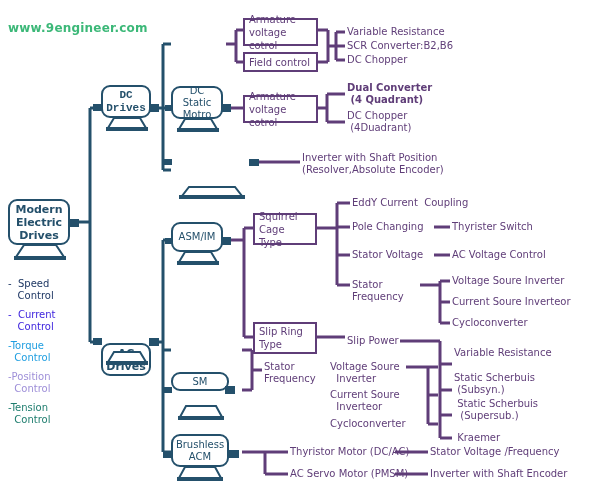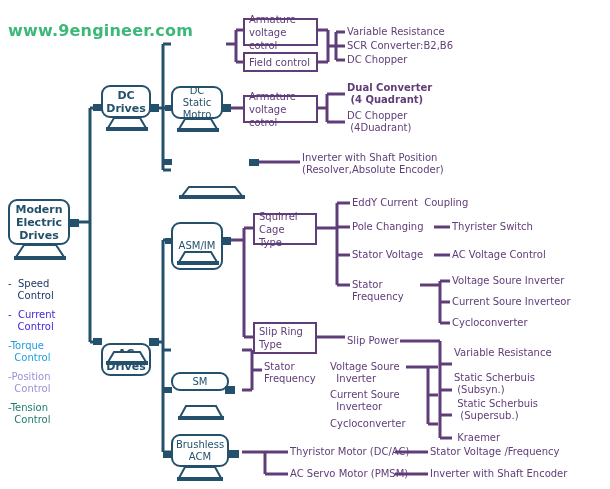--- a/index.html
+++ b/index.html
@@ -8,21 +8,21 @@
     font-family:"DejaVu Sans", sans-serif;
     width:610px;height:489px;position:relative;overflow:hidden;
   }
   #stage{position:absolute;left:0;top:0;width:610px;height:489px;}
   svg#wires{position:absolute;left:0;top:0;width:610px;height:489px;}
 
   
   .watermark{
     position:absolute;left:8px;top:21px;
     font-family:"DejaVu Sans", sans-serif;
-    font-size:16px;font-weight:bold;letter-spacing:.2px;
+    font-size:12px;font-weight:bold;letter-spacing:.2px;
     color:#3cb878;white-space:nowrap;
   }
 
   
   .motor{position:absolute;}
   .motor .body{
     position:absolute;left:0;top:0;
     box-sizing:border-box;
     border:2px solid #24506b;
     border-radius:9px;
@@ -179,21 +179,21 @@
 Drives</div>
     <div class="base" style="left:6px;top:45px;">
       <svg width="52" height="17" viewBox="0 0 52 17" xmlns="http://www.w3.org/2000/svg">
         <path d="M10,1 L42,1 L50,13 L2,13 Z" fill="#fff" stroke="#24506b" stroke-width="2"></path>
         <rect x="0" y="12" width="52" height="4" fill="#24506b"></rect>
       </svg>
     </div>
     <div class="nub" style="left:61px;top:20px;width:10px;height:8px;"></div>
   </div>
 
-  <div class="motor" style="left:101px;top:85px;width:54px;height:50px;">
+  <div class="motor" style="left:101px;top:85px;width:54px;height:50px;font-family:Liberation Mono, monospace;">
     <div class="body bold" style="width:50px;height:33px;white-space:pre-line;">DC
 Drives</div>
     <div class="base" style="left:5px;top:32px;">
       <svg width="42" height="15" viewBox="0 0 42 15" xmlns="http://www.w3.org/2000/svg">
         <path d="M8,1 L34,1 L40,11 L2,11 Z" fill="#fff" stroke="#24506b" stroke-width="2"></path>
         <rect x="0" y="10" width="42" height="4" fill="#24506b"></rect>
       </svg>
     </div>
     <div class="nub" style="left:-8px;top:19px;width:9px;height:7px;"></div>
     <div class="nub" style="left:48px;top:19px;width:10px;height:8px;"></div>
@@ -231,21 +231,21 @@
       <svg width="66" height="14" viewBox="0 0 66 14" xmlns="http://www.w3.org/2000/svg">
         <path d="M10,1 L56,1 L63,10 L3,10 Z" fill="#fff" stroke="#24506b" stroke-width="2"></path>
         <rect x="0" y="9" width="66" height="4" fill="#24506b"></rect>
       </svg>
     </div>
     <div class="nub" style="left:-8px;top:20px;width:9px;height:6px;"></div>
     <div class="nub" style="left:78px;top:20px;width:10px;height:7px;"></div>
   </div>
 
   <div class="motor" style="left:171px;top:222px;width:56px;height:46px;">
-    <div class="body" style="width:52px;height:48px;white-space:pre-line;">ASM/IM</div>
+    <div class="body" style="width:52px;height:30px;white-space:pre-line;">ASM/IM</div>
     <div class="base" style="left:6px;top:29px;">
       <svg width="42" height="15" viewBox="0 0 42 15" xmlns="http://www.w3.org/2000/svg">
         <path d="M8,1 L34,1 L40,11 L2,11 Z" fill="#fff" stroke="#24506b" stroke-width="2"></path>
         <rect x="0" y="10" width="42" height="4" fill="#24506b"></rect>
       </svg>
     </div>
     <div class="nub" style="left:-6px;top:16px;width:7px;height:6px;"></div>
     <div class="nub" style="left:50px;top:15px;width:10px;height:8px;"></div>
   </div>
 

